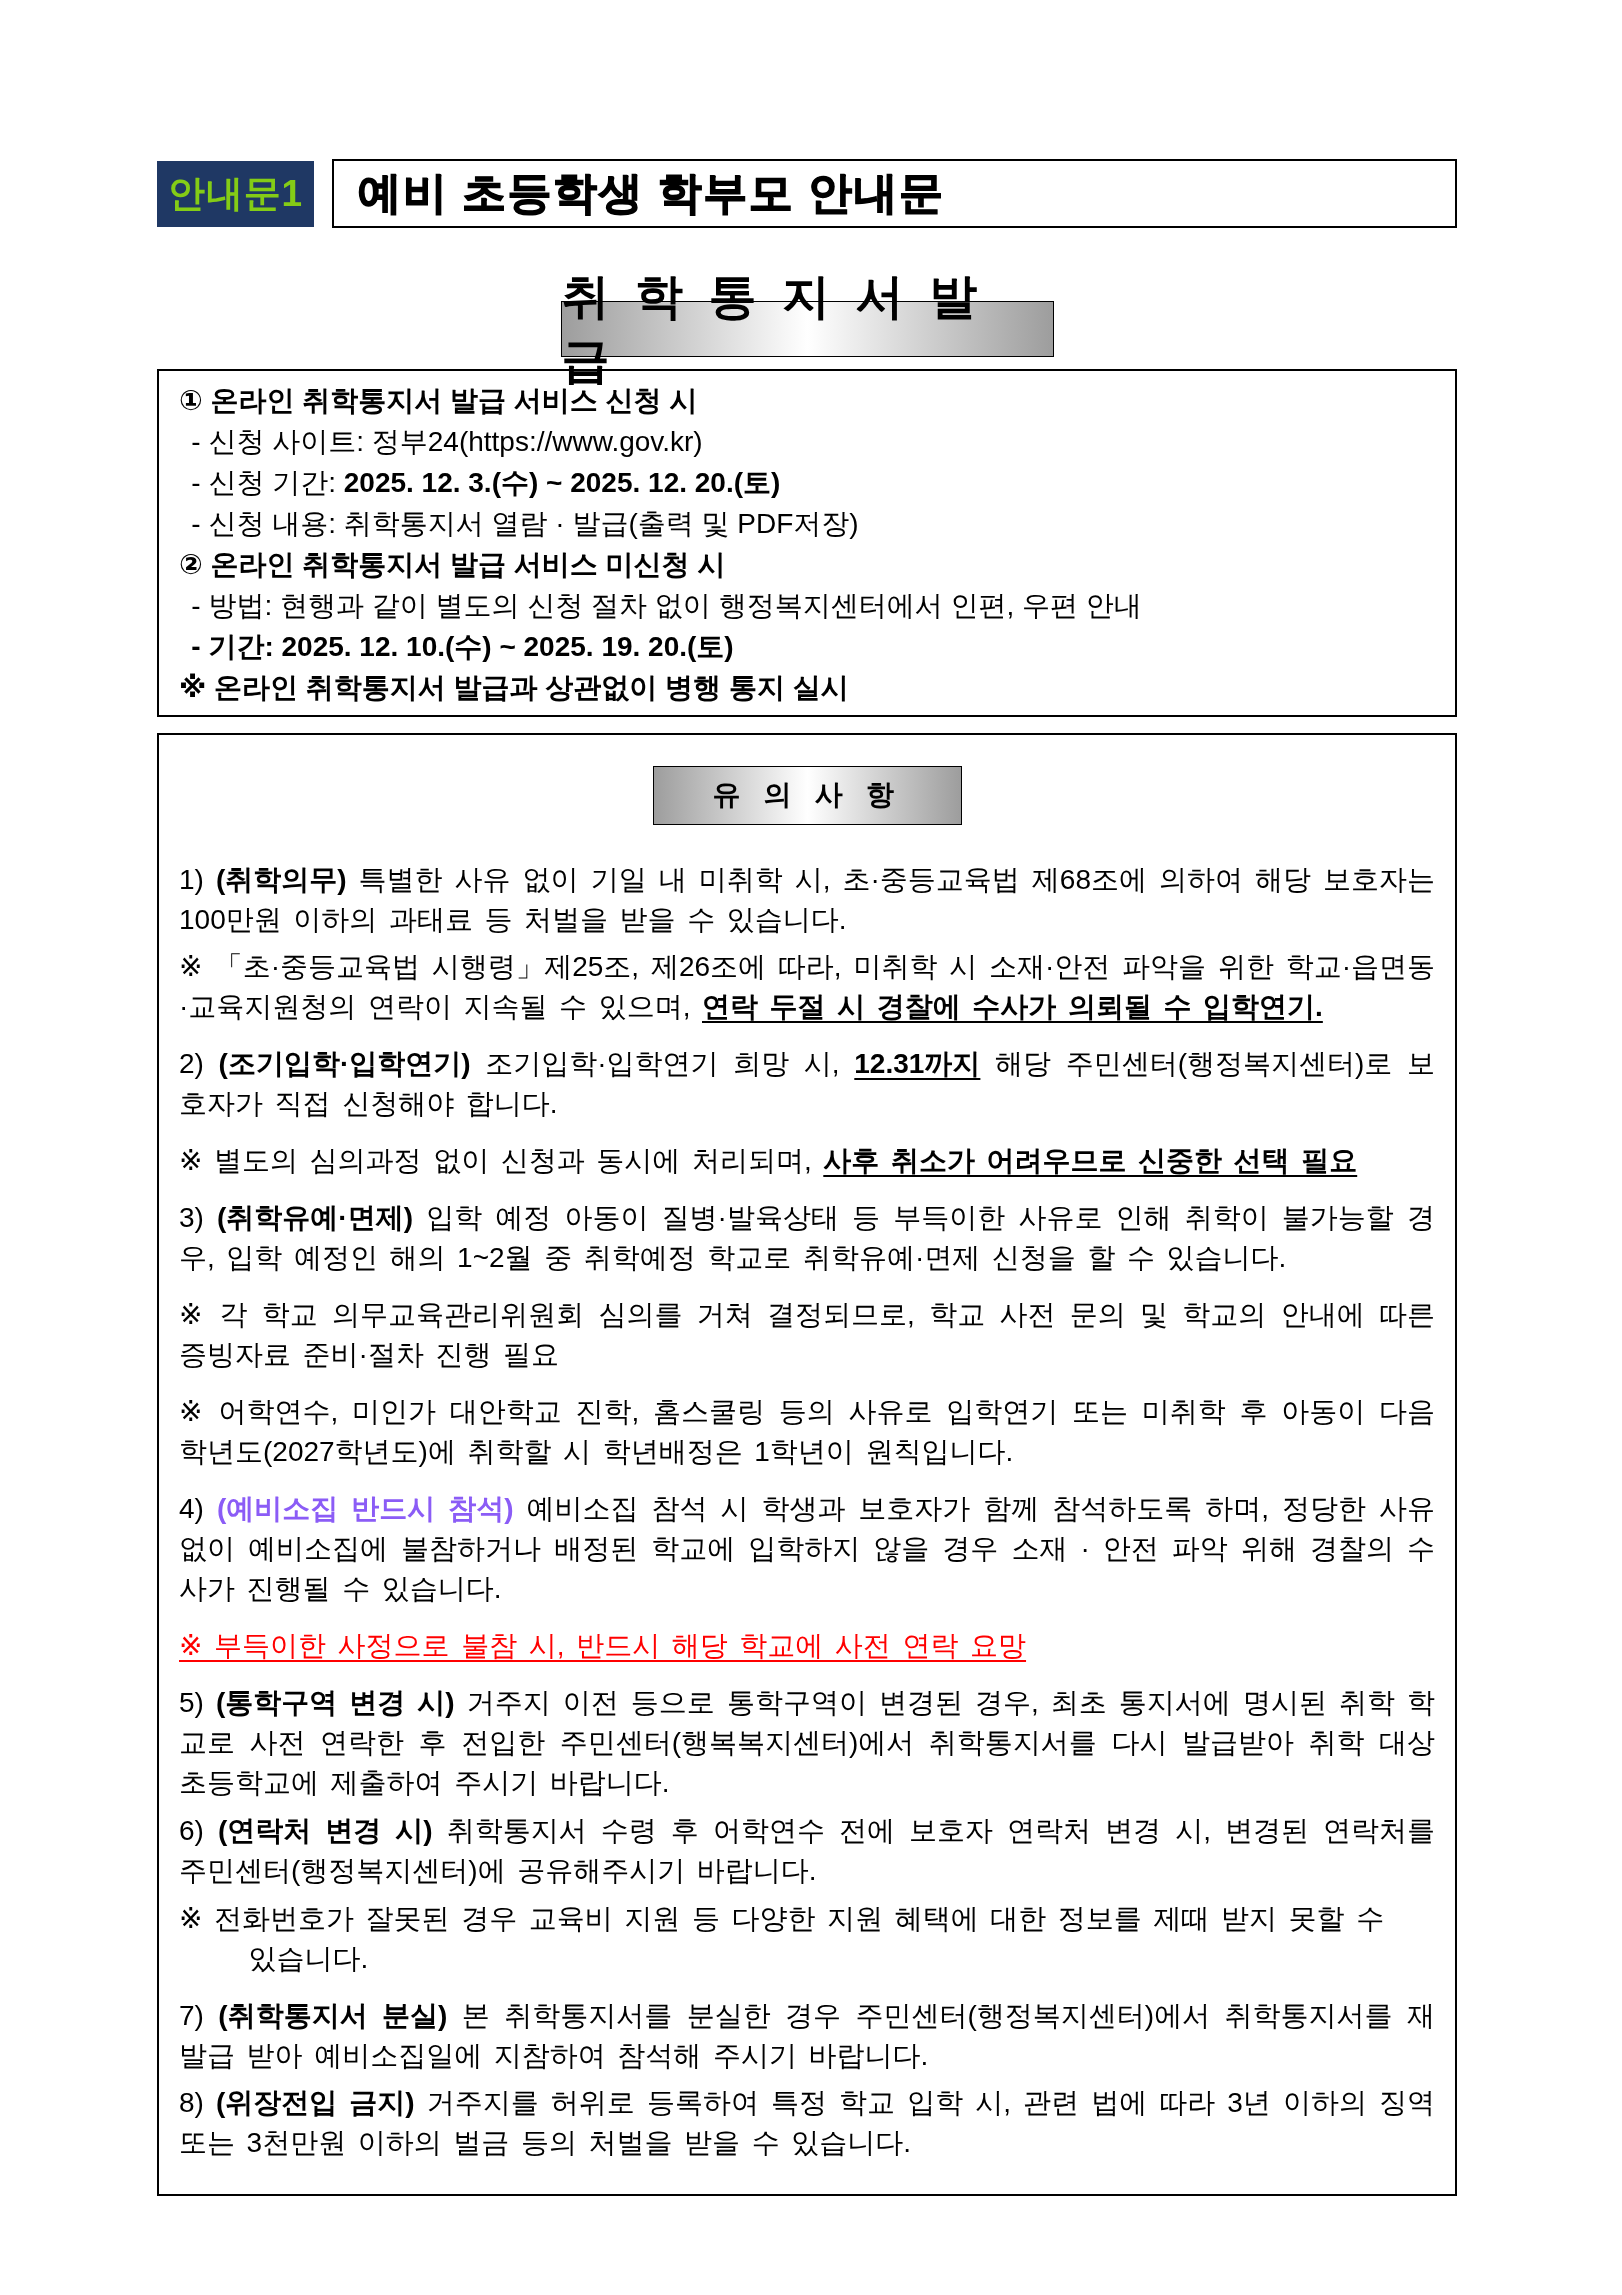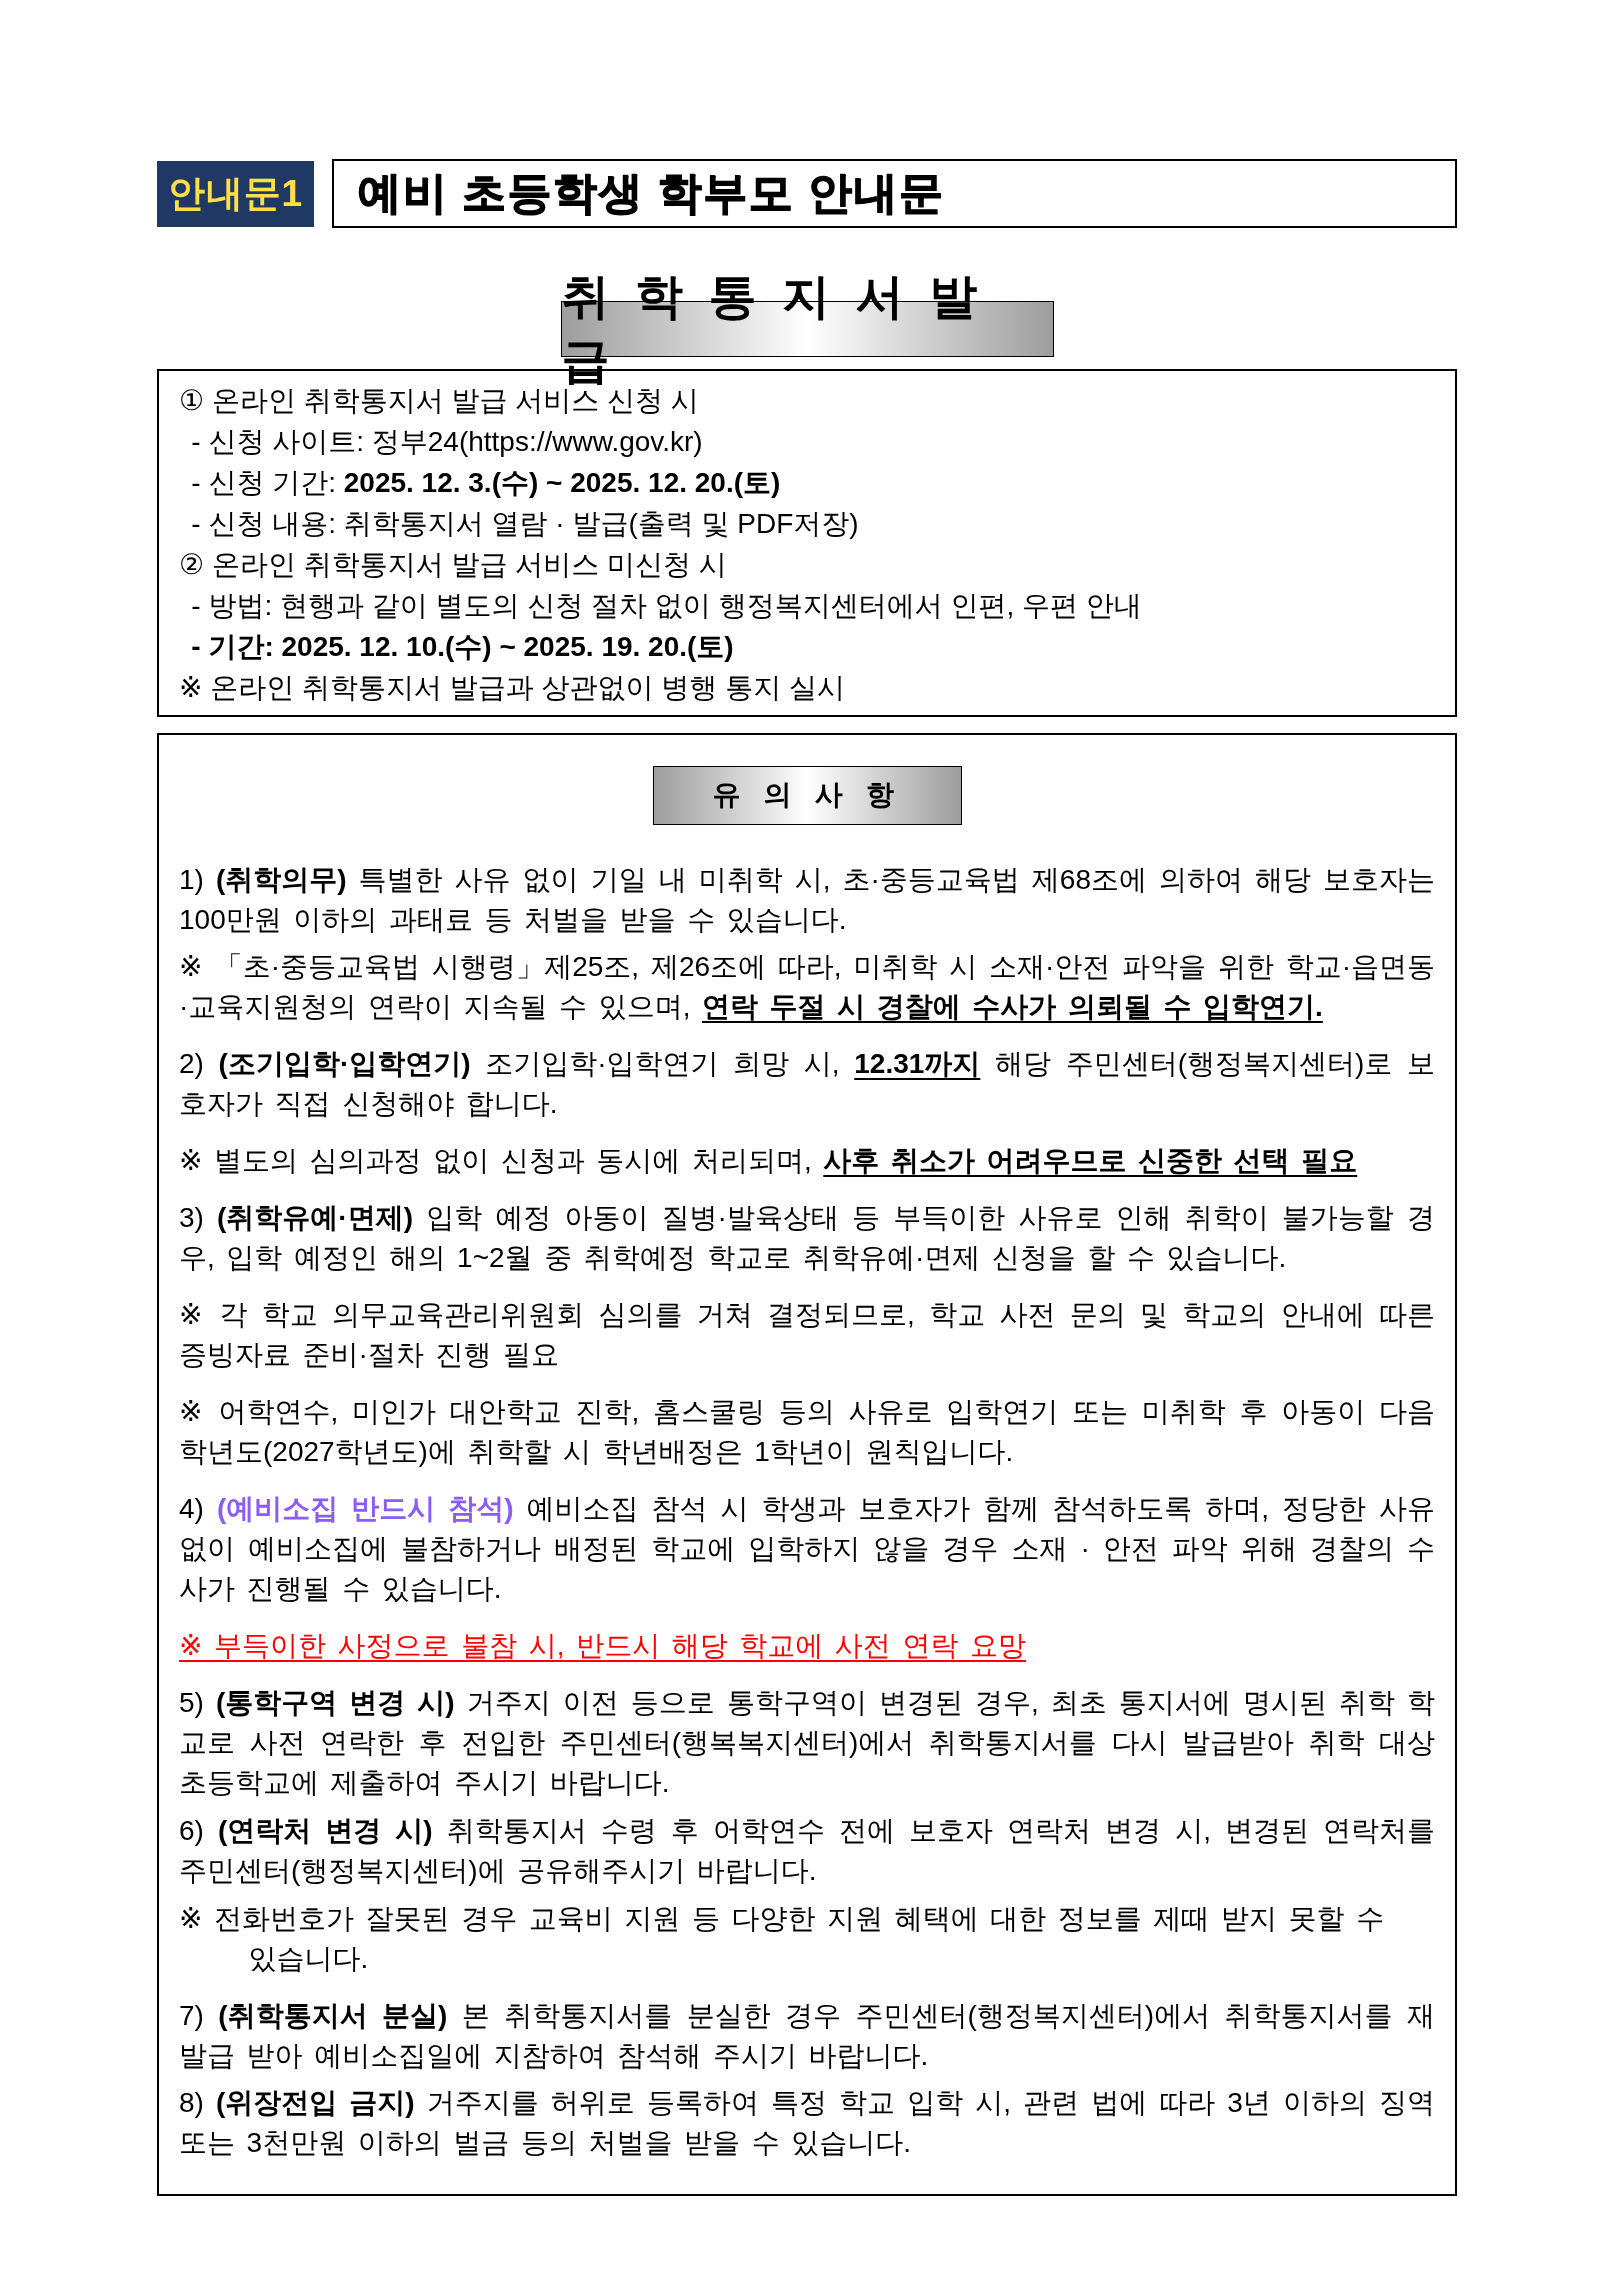--- a/index.html
+++ b/index.html
@@ -10,21 +10,21 @@
     background: #ffffff;
     font-family: "Liberation Sans", "DejaVu Sans", sans-serif;
     color: #000;
   }
   .content { position: absolute; left: 157px; top: 159px; width: 1300px; }
 
   
   .header-row { display: flex; align-items: stretch; height: 69px; }
   .badge {
     width: 157px; height: 66px; margin-top: 1.5px;
-    background: #1f3864; color: #fde047;
+    background: #1f3864; color: #84cc16;
     display: flex; align-items: center; justify-content: center;
     font-size: 37px; font-weight: 900; letter-spacing: 0.8px;
   }
   .title-box {
     flex: 1; margin-left: 18.4px; border: 2.3px solid #000;
     display: flex; align-items: center; padding-left: 23px; box-sizing: border-box;
     font-size: 44px; font-weight: 900; letter-spacing: 1.5px;
     -webkit-text-stroke: 1.2px #000;
   }
 
@@ -42,21 +42,21 @@
   .sec-header.precaution {
     width: 307px; height: 57px; margin: 0 auto 35px auto;
     font-size: 28px; letter-spacing: 7.7px;
   }
 
   
   .box { border: 2.3px solid #000; box-sizing: border-box; }
   .box1 { margin-top: 11.5px; padding: 9.2px 20px 7.7px 20px; font-size: 28px; }
   .box1 .line { line-height: 41px; white-space: nowrap; }
   .box1 .line.sub { padding-left: 12.3px; }
-  .box1 .hd { font-weight: 400; }
+  .box1 .hd { font-weight: 700; }
   .bold { font-weight: 700; }
 
   
   .box2 { margin-top: 15.3px; min-height: 1379px; padding: 31px 20px 23px 20px; }
   .para {
     font-size: 28px; line-height: 40px;
     text-align: justify; word-spacing: 3.8px;
     margin: 0 0 7.7px 0;
   }
   .para.gap { margin-top: 17px; }

